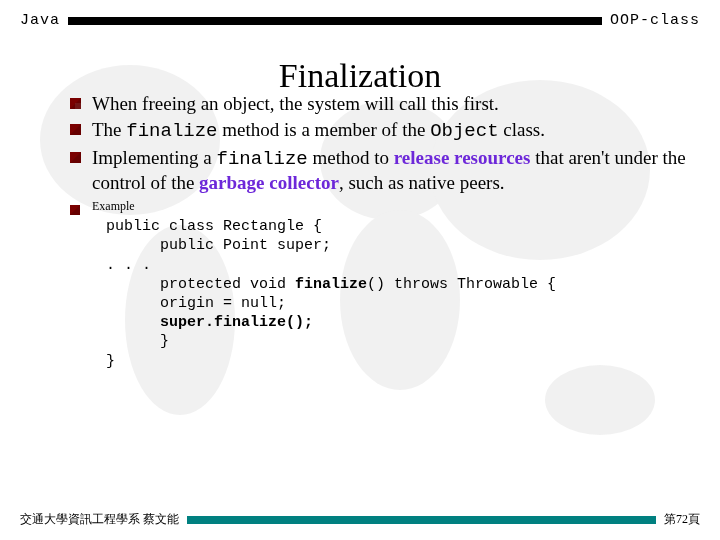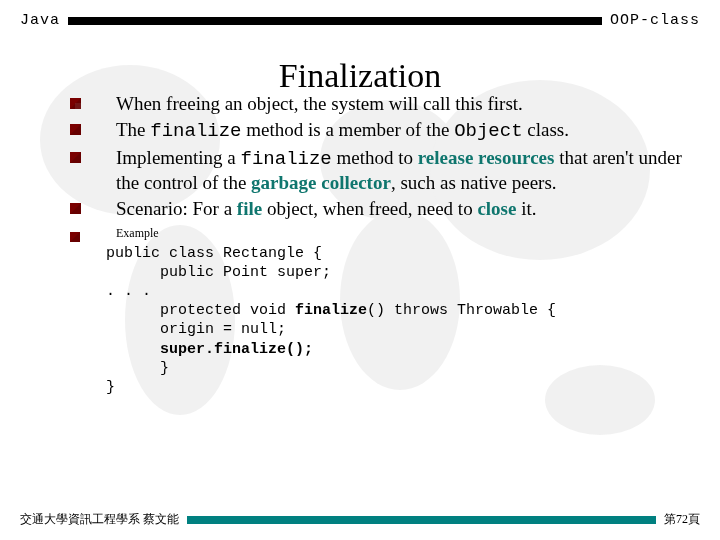--- a/index.html
+++ b/index.html
@@ -64,33 +64,32 @@
     left: 70px;
     right: 28px;
     z-index: 2;
     font-size: 19px;
     line-height: 1.28;
   }
   .bullet-row {
     display: flex;
     align-items: flex-start;
     margin-bottom: 2px;
-    gap: 24px;
   }
   .bullet {
     flex: 0 0 22px;
     display: flex;
     align-items: flex-start;
     justify-content: flex-start;
     padding-top: 6px;
   }
   .bullet svg { display: block; }
   .bullet-text { flex: 1; }
   .mono { font-family: "Courier New", monospace; }
-  .keyword { color: #0f766e; font-weight: bold; }
+  .keyword { color: #6d28d9; font-weight: bold; }
   .problem-row .bullet-text { font-size: 21px; line-height: 1.3; }
   .example-row { font-size: 12px; margin-top: 4px; }
   .code-block {
     font-family: "Courier New", monospace;
     font-size: 15px;
     line-height: 1.28;
     white-space: pre;
     margin-left: 36px;
     margin-top: 2px;
   }
@@ -158,29 +157,20 @@
   <div class="bullet-row">
     <span class="bullet">
         <svg width="11" height="11">
           <rect width="11" height="11" fill="#7a0000"></rect>
           <path d="M11 0 L11 11 L0 11 Z" fill="#000" opacity="0.15"></path>
         </svg>
       </span>
     <span class="bullet-text"><span>Implementing a </span><span class="mono">finalize</span><span> method to </span><span class="keyword">release resources</span><span> that aren't under the control of the </span><span class="keyword">garbage collector</span><span>, such as native peers.</span></span>
   </div>
 
-  <div class="bullet-row">
-    <span class="bullet">
-        <svg width="11" height="11">
-          <rect width="11" height="11" fill="#7a0000"></rect>
-          <path d="M11 0 L11 11 L0 11 Z" fill="#000" opacity="0.15"></path>
-        </svg>
-      </span>
-    <span class="bullet-text"><span>Scenario: For a </span><span class="keyword">file</span><span> object, when freed, need to </span><span class="keyword">close</span><span> it.</span></span>
-  </div>
 
 
   <div class="bullet-row example-row">
     <span class="bullet">
         <svg width="10" height="10">
           <rect width="10" height="10" fill="#7a0000"></rect>
           <path d="M10 0 L10 10 L0 10 Z" fill="#000" opacity="0.15"></path>
         </svg>
       </span>
     <span class="bullet-text">Example</span>

